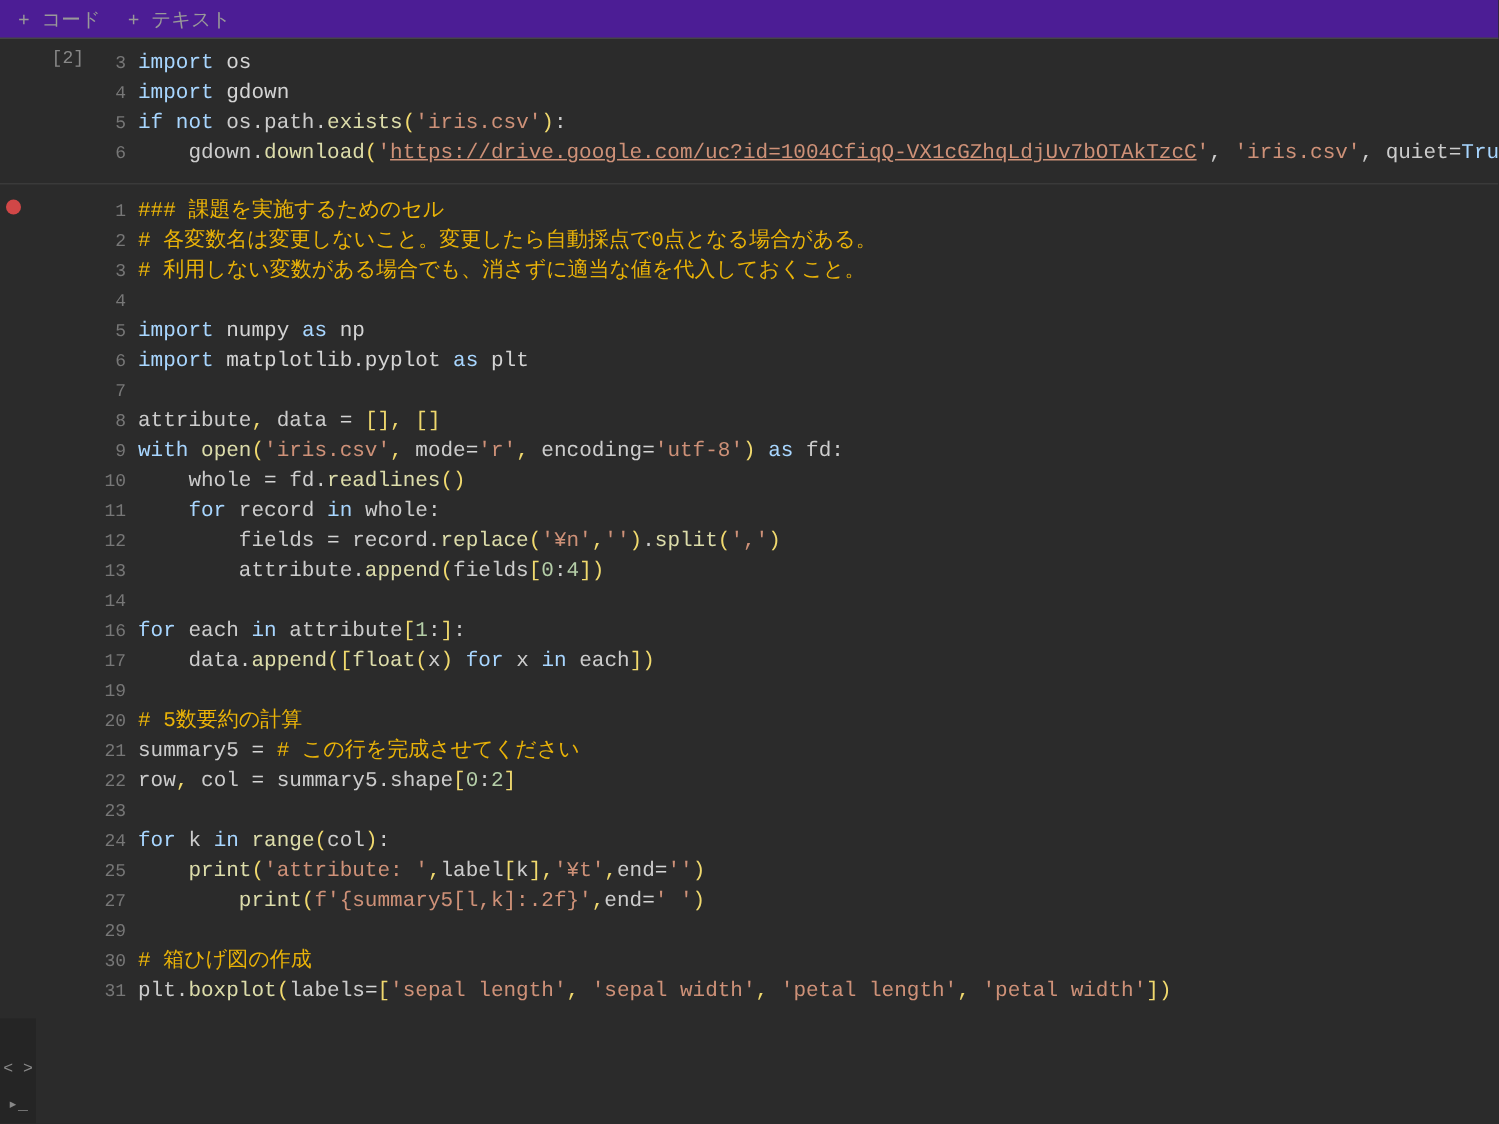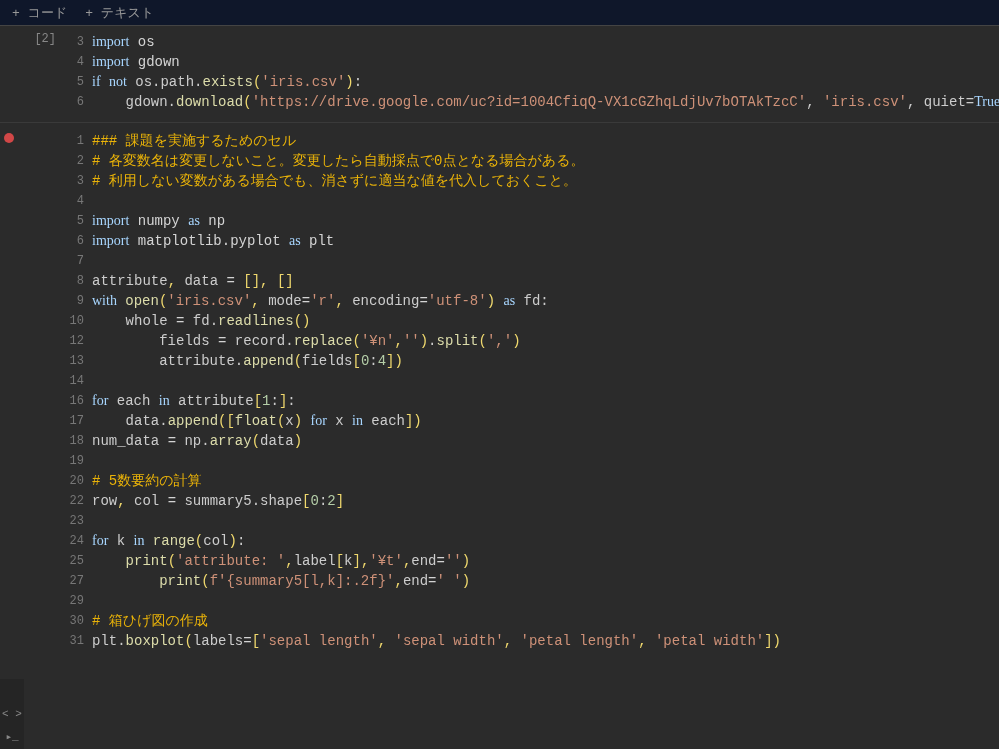--- a/index.html
+++ b/index.html
@@ -8,21 +8,21 @@
   color: #cccccc;
   font-family: 'Consolas', 'Monaco', 'Courier New', monospace;
   font-size: 14px;
   width: 999px;
   height: 749px;
   overflow: hidden;
   position: relative;
 }
 .toolbar {
   height: 26px;
-  background: #0f172a;
+  background: #4c1d95;
   border-bottom: 1px solid #444;
   display: flex;
   align-items: center;
   padding: 0 12px;
   gap: 18px;
 }
 .toolbar span { color: #999; font-size: 13px; }
 .cell {
   display: flex;
   padding: 6px 0 6px 30px;
@@ -47,29 +47,29 @@
 .ln {
   color: #777;
   width: 26px;
   min-width: 26px;
   text-align: right;
   padding-right: 8px;
   user-select: none;
   font-size: 12px;
 }
 .code { flex: 1; }
-.kw  { color: #a8d6ff; font-family: Liberation Serif, serif; }
+.kw  { color: #a8d6ff; }
 .mod { color: #d4d4d4; }
 .str { color: #ce9178; }
 .num { color: #b5cea8; }
 .cmt { color: #eab308; }
 .op  { color: #d4d4d4; }
 .pun { color: #f0d96e; }
 .builtin { color: #dcdcaa; }
-.url { color: #ce9178; }
+.url { text-decoration: underline; color: #ce9178; }
 .cell2 { border-top: 1px solid #3a3a3a; margin-top: 4px; padding-top: 8px; }
 .red-dot {
   position: absolute;
   left: 4px;
   top: 10px;
   width: 10px;
   height: 10px;
   border-radius: 50%;
   background: #d14747;
 }
@@ -115,28 +115,29 @@
       <div class="code-line"><span class="ln">1</span><span class="code"><span class="cmt">### 課題を実施するためのセル</span></span></div>
       <div class="code-line"><span class="ln">2</span><span class="code"><span class="cmt"># 各変数名は変更しないこと。変更したら自動採点で0点となる場合がある。</span></span></div>
       <div class="code-line"><span class="ln">3</span><span class="code"><span class="cmt"># 利用しない変数がある場合でも、消さずに適当な値を代入しておくこと。</span></span></div>
       <div class="code-line"><span class="ln">4</span><span class="code"></span></div>
       <div class="code-line"><span class="ln">5</span><span class="code"><span class="kw">import</span> <span class="mod">numpy</span> <span class="kw">as</span> <span class="mod">np</span></span></div>
       <div class="code-line"><span class="ln">6</span><span class="code"><span class="kw">import</span> <span class="mod">matplotlib.pyplot</span> <span class="kw">as</span> <span class="mod">plt</span></span></div>
       <div class="code-line"><span class="ln">7</span><span class="code"></span></div>
       <div class="code-line"><span class="ln">8</span><span class="code">attribute<span class="pun">,</span> data <span class="op">=</span> <span class="pun">[]</span><span class="pun">,</span> <span class="pun">[]</span></span></div>
       <div class="code-line"><span class="ln">9</span><span class="code"><span class="kw">with</span> <span class="builtin">open</span><span class="pun">(</span><span class="str">'iris.csv'</span><span class="pun">,</span> mode<span class="op">=</span><span class="str">'r'</span><span class="pun">,</span> encoding<span class="op">=</span><span class="str">'utf-8'</span><span class="pun">)</span> <span class="kw">as</span> fd:</span></div>
       <div class="code-line"><span class="ln">10</span><span class="code">    whole <span class="op">=</span> fd.<span class="builtin">readlines</span><span class="pun">()</span></span></div>
+      <div class="code-line"><span class="ln">11</span><span class="code">    <span class="kw">for</span> record <span class="kw">in</span> whole:</span></div>
       <div class="code-line"><span class="ln">12</span><span class="code">        fields <span class="op">=</span> record.<span class="builtin">replace</span><span class="pun">(</span><span class="str">'¥n'</span><span class="pun">,</span><span class="str">''</span><span class="pun">)</span>.<span class="builtin">split</span><span class="pun">(</span><span class="str">','</span><span class="pun">)</span></span></div>
       <div class="code-line"><span class="ln">13</span><span class="code">        attribute.<span class="builtin">append</span><span class="pun">(</span>fields<span class="pun">[</span><span class="num">0</span>:<span class="num">4</span><span class="pun">])</span></span></div>
       <div class="code-line"><span class="ln">14</span><span class="code"></span></div>
       <div class="code-line"><span class="ln">16</span><span class="code"><span class="kw">for</span> each <span class="kw">in</span> attribute<span class="pun">[</span><span class="num">1</span>:<span class="pun">]</span>:</span></div>
       <div class="code-line"><span class="ln">17</span><span class="code">    data.<span class="builtin">append</span><span class="pun">([</span><span class="builtin">float</span><span class="pun">(</span>x<span class="pun">)</span> <span class="kw">for</span> x <span class="kw">in</span> each<span class="pun">])</span></span></div>
-      <div class="code-line"><span class="ln">18</span><span class="code">num_data <span class="op">=</span> np.<span class="builtin">array</span><span class="pun">(</span>data<span class="pun">)</span></span></div>
       <div class="code-line"><span class="ln">19</span><span class="code"></span></div>
       <div class="code-line"><span class="ln">20</span><span class="code"><span class="cmt"># 5数要約の計算</span></span></div>
+      <div class="code-line"><span class="ln">21</span><span class="code">summary5 <span class="op">=</span> <span class="cmt"># この行を完成させてください</span></span></div>
       <div class="code-line"><span class="ln">22</span><span class="code">row<span class="pun">,</span> col <span class="op">=</span> summary5.shape<span class="pun">[</span><span class="num">0</span>:<span class="num">2</span><span class="pun">]</span></span></div>
       <div class="code-line"><span class="ln">23</span><span class="code"></span></div>
       <div class="code-line"><span class="ln">24</span><span class="code"><span class="kw">for</span> k <span class="kw">in</span> <span class="builtin">range</span><span class="pun">(</span>col<span class="pun">)</span>:</span></div>
       <div class="code-line"><span class="ln">25</span><span class="code">    <span class="builtin">print</span><span class="pun">(</span><span class="str">'attribute: '</span><span class="pun">,</span>label<span class="pun">[</span>k<span class="pun">]</span><span class="pun">,</span><span class="str">'¥t'</span><span class="pun">,</span>end<span class="op">=</span><span class="str">''</span><span class="pun">)</span></span></div>
       <div class="code-line"><span class="ln">27</span><span class="code">        <span class="builtin">print</span><span class="pun">(</span><span class="str">f'{summary5[l,k]:.2f}'</span><span class="pun">,</span>end<span class="op">=</span><span class="str">' '</span><span class="pun">)</span></span></div>
       <div class="code-line"><span class="ln">29</span><span class="code"></span></div>
       <div class="code-line"><span class="ln">30</span><span class="code"><span class="cmt"># 箱ひげ図の作成</span></span></div>
       <div class="code-line"><span class="ln">31</span><span class="code">plt.<span class="builtin">boxplot</span><span class="pun">(</span>labels<span class="op">=</span><span class="pun">[</span><span class="str">'sepal length'</span><span class="pun">,</span> <span class="str">'sepal width'</span><span class="pun">,</span> <span class="str">'petal length'</span><span class="pun">,</span> <span class="str">'petal width'</span><span class="pun">])</span></span></div>
     </div>
 </div>

